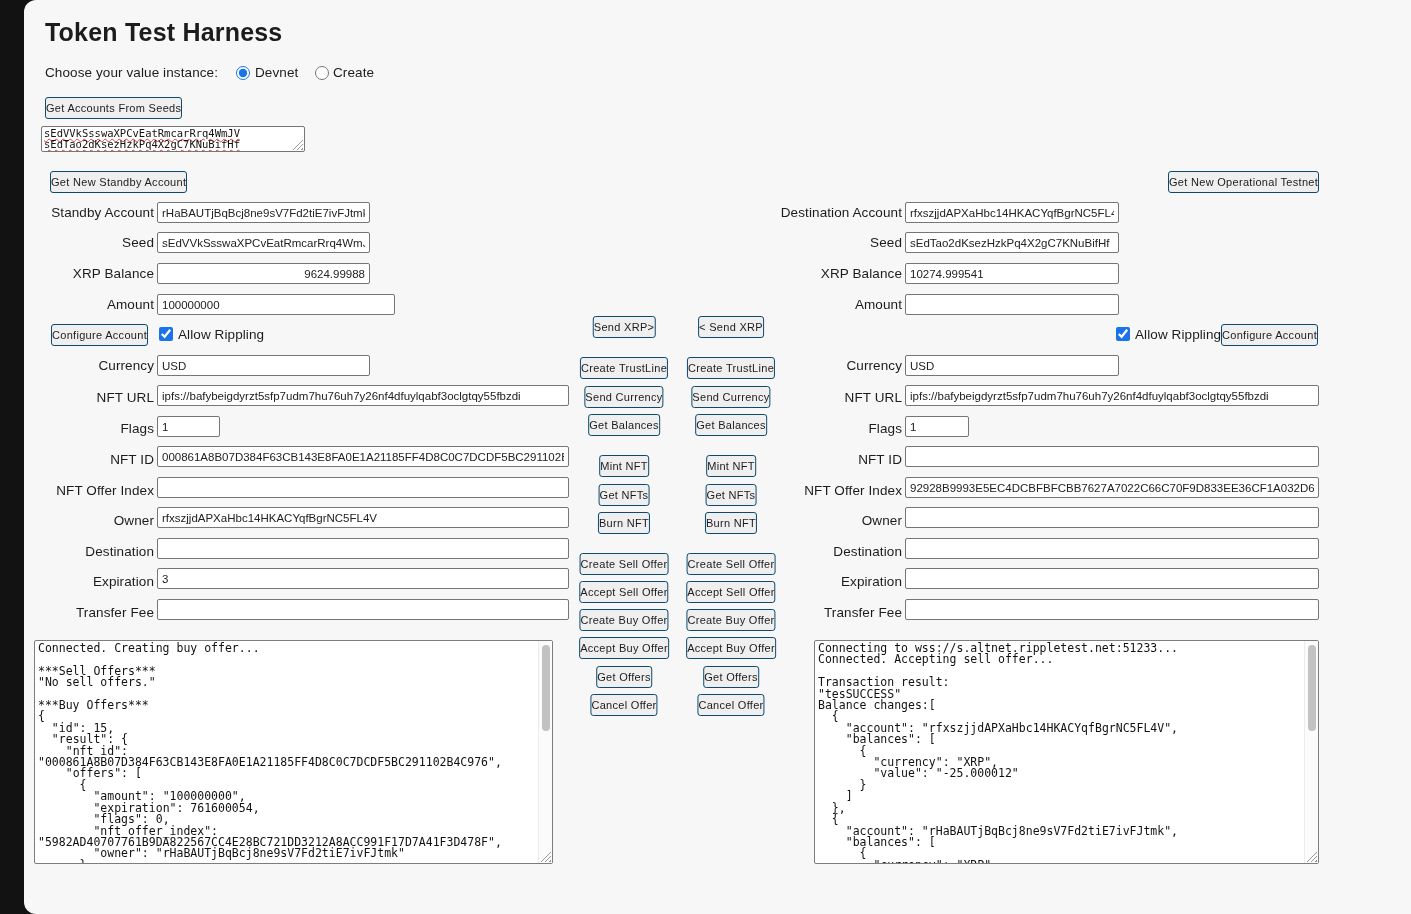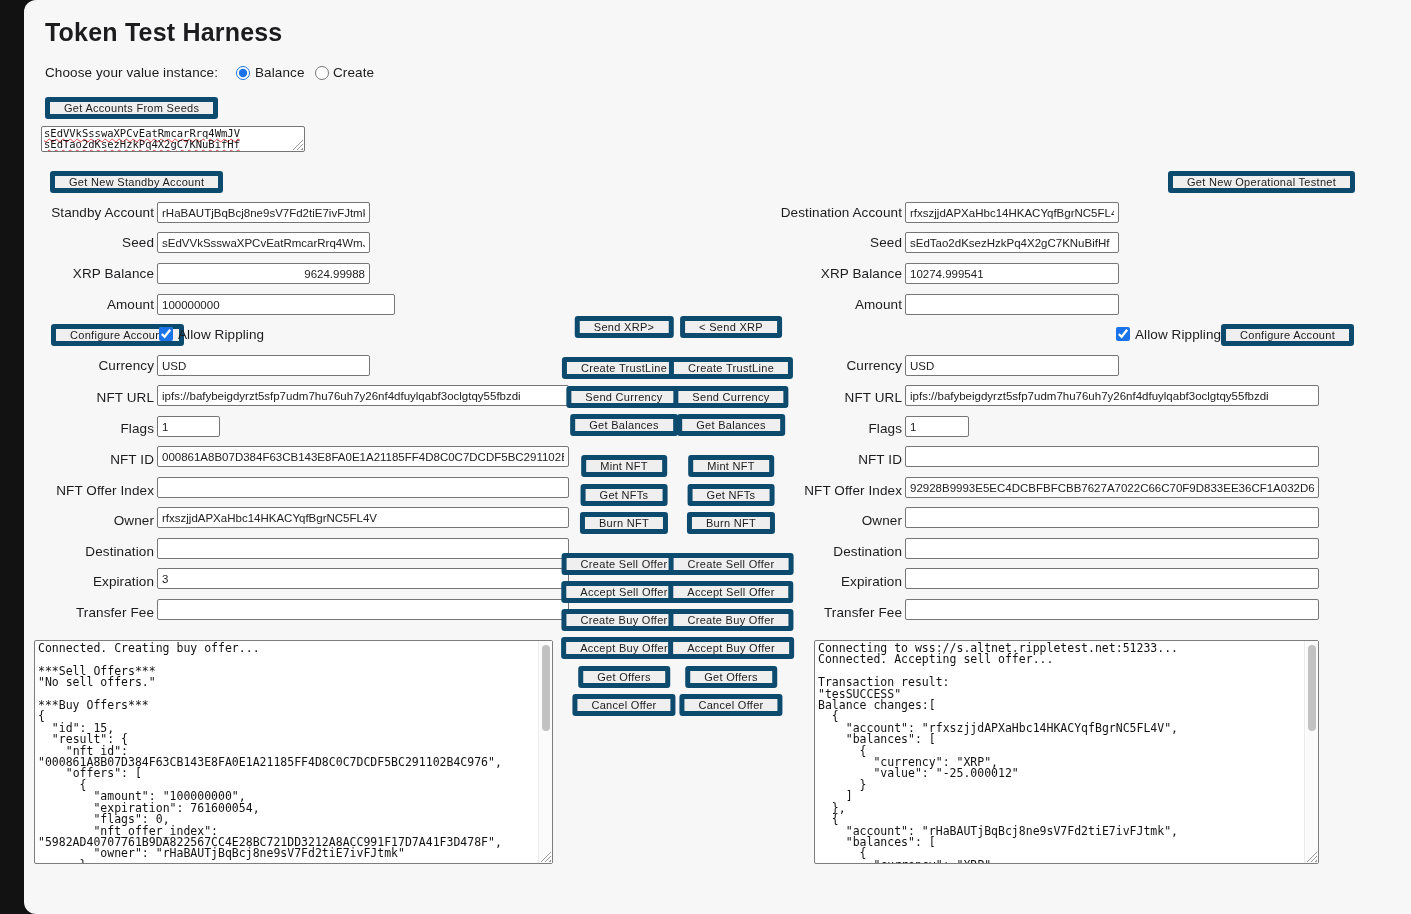--- a/index.html
+++ b/index.html
@@ -3,23 +3,23 @@
 <meta charset="utf-8">
 <style>
   html,body{margin:0;padding:0;background:#121212;}
   .app{position:relative;width:1411px;height:914px;background:#f7f7f8;border-radius:12px;
        overflow:hidden;font-family:"Liberation Sans",sans-serif;color:#1c1c1e;margin-left:24px;}
   .title{position:absolute;left:21px;top:18px;font-size:25px;font-weight:600;letter-spacing:.2px;}
   .lbl{position:absolute;font-size:13.5px;letter-spacing:.1px;text-align:right;width:120px;white-space:nowrap;}
   .rlbl{position:absolute;font-size:13.5px;letter-spacing:.1px;text-align:right;width:238px;left:640px;white-space:nowrap;}
   .inp{position:absolute;height:21px;border:1px solid #767676;border-radius:2px;background:#fff;
        font-family:"Liberation Sans",sans-serif;font-size:11.5px;padding:0 4px;color:#222;box-sizing:border-box;}
-  .btn{position:absolute;height:22px;background:#efefef;border:5px solid #0c4a6e;border-radius:3px;
+  .btn{position:absolute;height:22px;background:#efefef;border:1px solid #0c4a6e;border-radius:3px;
        font-family:"Liberation Sans",sans-serif;font-size:11px;letter-spacing:.3px;color:#1c1c1e;
-       padding:0 14px;box-sizing:border-box;white-space:nowrap;}
+       padding:0 0;box-sizing:border-box;white-space:nowrap;}
   .cbtn{transform:translateX(-50%);}
   .chk{position:absolute;width:14px;height:14px;margin:0;accent-color:#1a73e8;}
   .radio{position:absolute;width:14px;height:14px;margin:0;accent-color:#1a73e8;}
   .txt{position:absolute;font-size:13.5px;letter-spacing:.1px;white-space:nowrap;}
   .ta-wrap{position:absolute;}
   .seeds{width:100%;height:100%;box-sizing:border-box;border:1px solid #767676;border-radius:2px;background:#fff;
        font-family:"DejaVu Sans Mono","Liberation Mono",monospace;font-size:10.5px;line-height:11px;
        padding:1px 2px;resize:none;overflow:hidden;white-space:pre;color:#111;
        text-decoration:underline wavy #e03c3c;text-decoration-thickness:1px;}
   .console{width:100%;height:100%;box-sizing:border-box;border:1px solid #7d7d7d;border-radius:2px;background:#fff;
@@ -33,21 +33,21 @@
 </style>
 </head>
 <body>
 
 <div class="app">
 
   <div class="title">Token Test Harness</div>
 
   <div class="txt" style="left:21px;top:65px;">Choose your value instance:</div>
   <input type="radio" name="ledger" class="radio" style="left: 212px; top: 66px;" checked="true">
-  <div class="txt" style="left:231px;top:65px;">Balance</div>
+  <div class="txt" style="left:231px;top:65px;">Devnet</div>
   <input type="radio" name="ledger" class="radio" style="left: 291px; top: 66px;">
   <div class="txt" style="left:309px;top:65px;">Create</div>
 
   <button class="btn" style="left:21px;top:97px;">Get Accounts From Seeds</button>
   <div class="ta-wrap" style="left:17px;top:126px;width:264px;height:26px;">
     <textarea class="seeds" spellcheck="false" style="">sEdVVkSsswaXPCvEatRmcarRrq4WmJV
 sEdTao2dKsezHzkPq4X2gC7KNuBifHf</textarea>
     <div class="grip"></div>
   </div>
 

